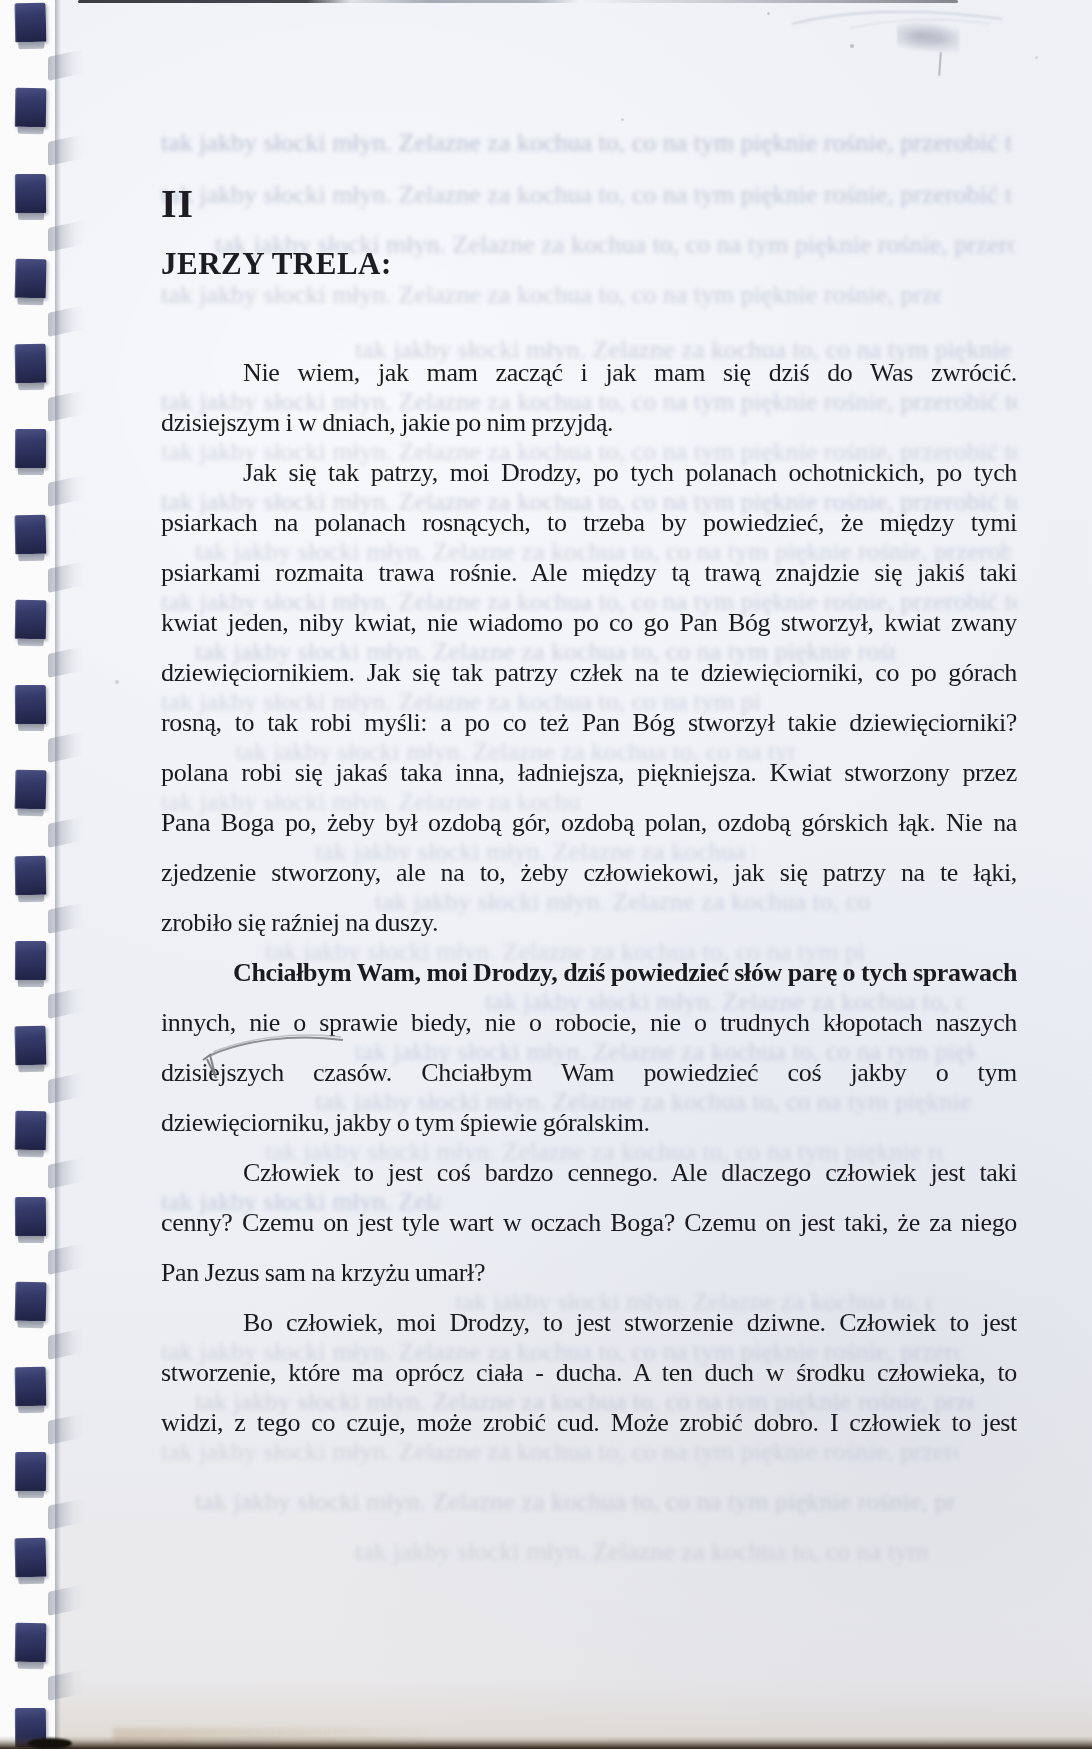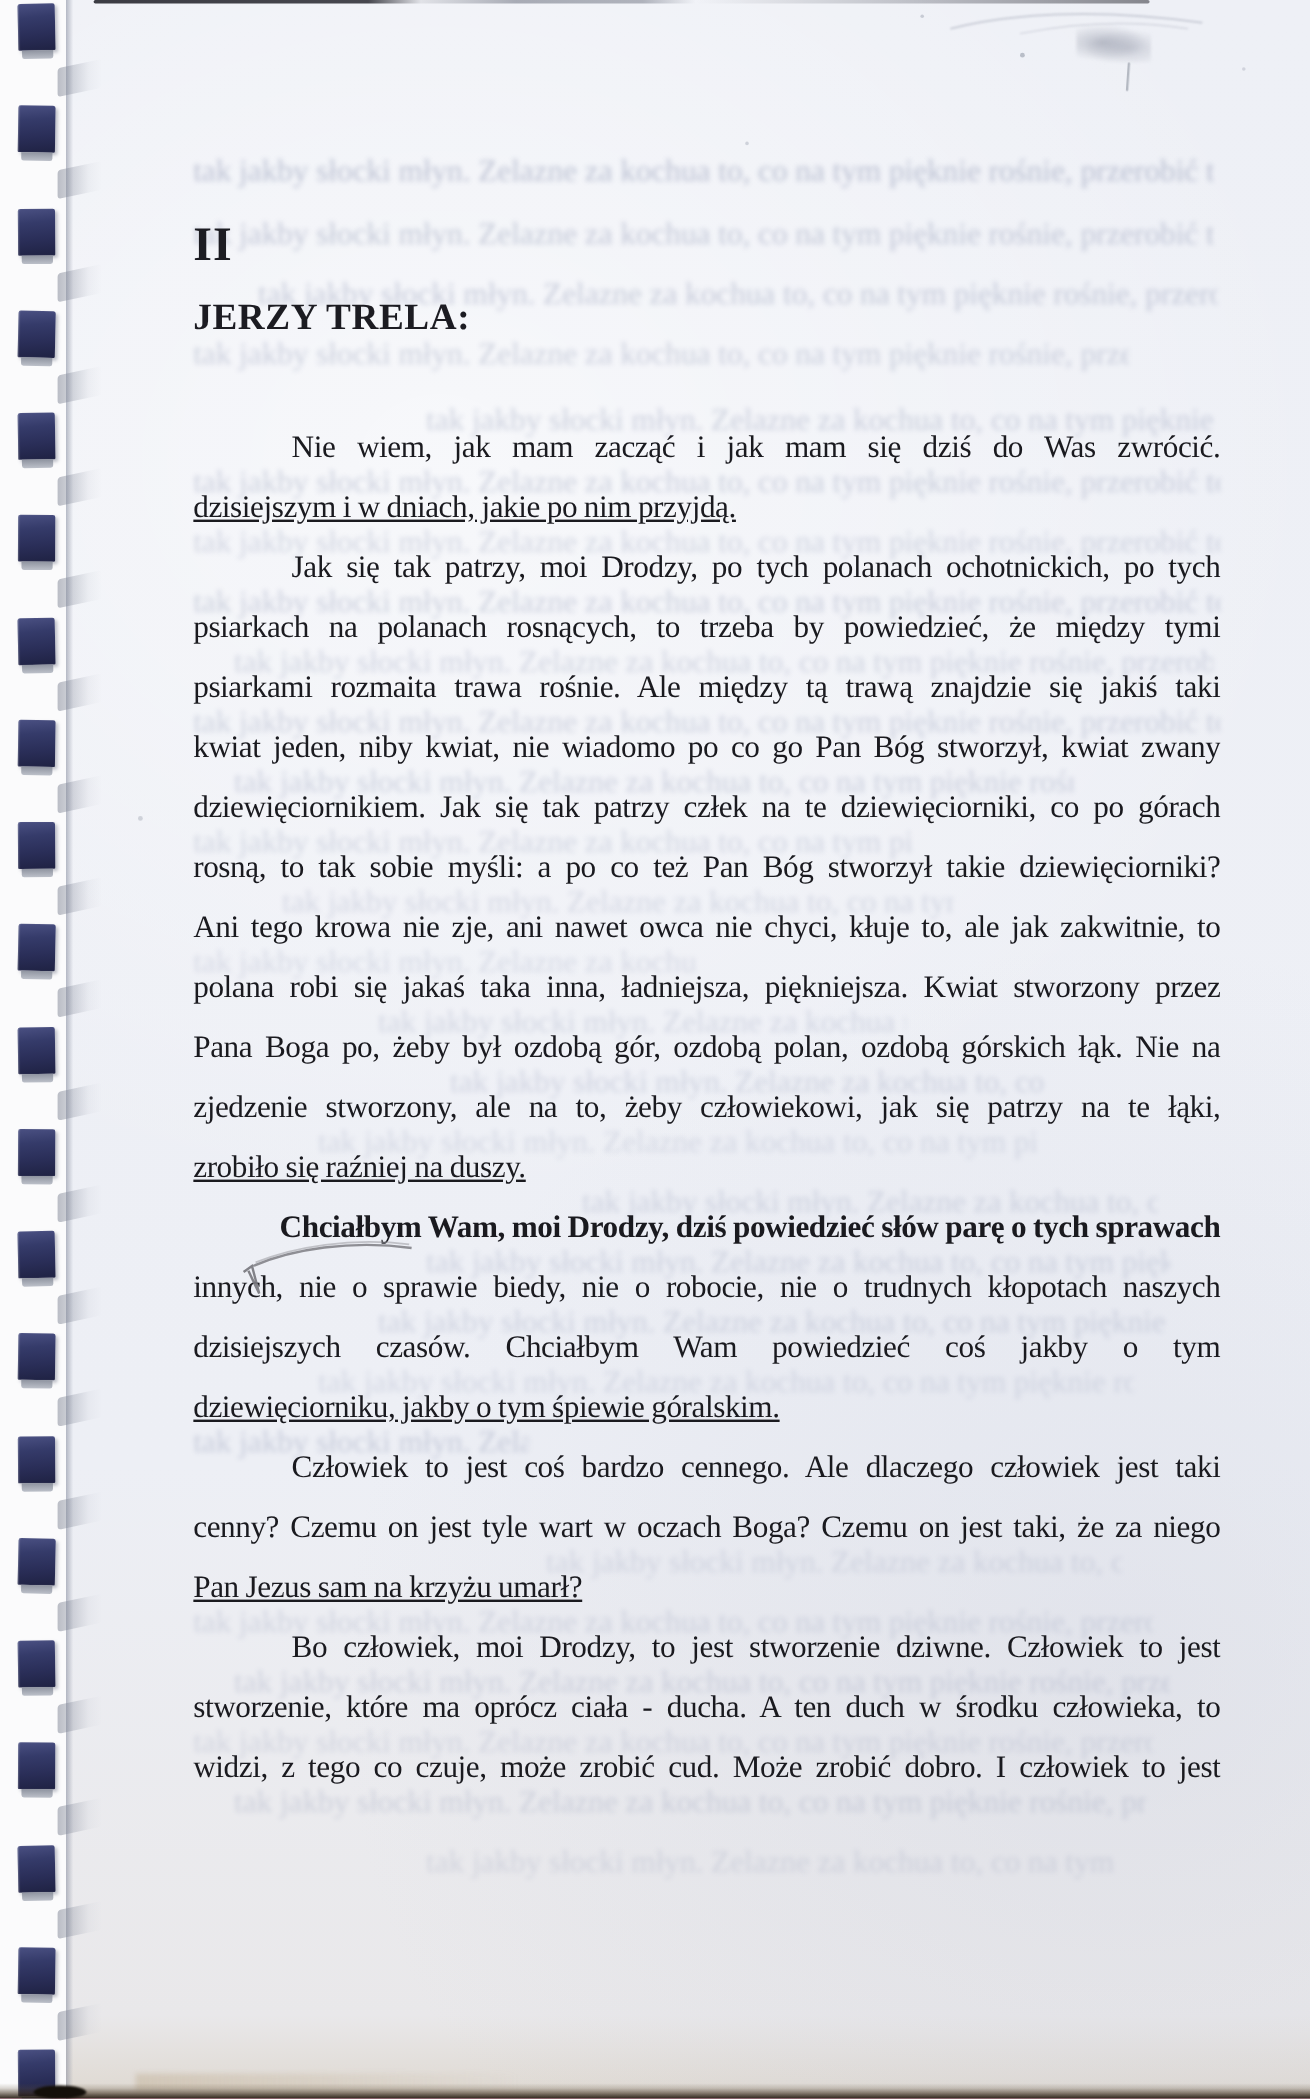--- a/index.html
+++ b/index.html
@@ -75,21 +75,21 @@
     font-size:26px;color:#1a1a1f;
     letter-spacing:-0.35px;word-spacing:-0.5px;
   }
   .para{margin:0;}
   .line{
     height:50px;line-height:50px;overflow:hidden;
     text-align:justify;text-align-last:justify;
   }
   .line.first{text-indent:82px;}
   .line.first.small{text-indent:72px;font-weight:bold;}
-  .line.flushleft{text-align-last:left;text-decoration:underline;}
+  .line.flushleft{text-align-last:left;}
   
   .bleed-layer{position:absolute;left:0;top:0;right:0;bottom:0;pointer-events:none;}
   .ghost{
     position:absolute;height:34px;overflow:hidden;white-space:nowrap;
     font-size:26px;color:#6f7a9e;filter:blur(2.2px);
   }
   
   .pencil-check{position:absolute;left:138px;top:1028px;width:160px;height:58px;}
   .smudge-line{position:absolute;left:735px;top:4px;width:215px;height:32px;opacity:.6;filter:blur(1px);}
   .smudge-blob{
@@ -155,22 +155,21 @@
         <div class="para">
           <div class="line first">Nie wiem, jak mam zacząć i jak mam się dziś do Was zwrócić.</div>
           <div class="line flushleft">dzisiejszym i w dniach, jakie po nim przyjdą.</div>
         </div>
         <div class="para">
           <div class="line first">Jak się tak patrzy, moi Drodzy, po tych polanach ochotnickich, po tych</div>
           <div class="line">psiarkach na polanach rosnących, to trzeba by powiedzieć, że między tymi</div>
           <div class="line">psiarkami rozmaita trawa rośnie. Ale między tą trawą znajdzie się jakiś taki</div>
           <div class="line">kwiat jeden, niby kwiat, nie wiadomo po co go Pan Bóg stworzył, kwiat zwany</div>
           <div class="line">dziewięciornikiem. Jak się tak patrzy człek na te dziewięciorniki, co po górach</div>
-          <div class="line">rosną, to tak sobie myśli: a po co też Pan Bóg stworzył takie dziewięciorniki?</div>
-          <div class="line">Ani tego krowa nie zje, ani nawet owca nie chyci, kłuje to, ale jak zakwitnie, to</div>
+          <div class="line">rosną, to tak robi myśli: a po co też Pan Bóg stworzył takie dziewięciorniki?</div>
           <div class="line">polana robi się jakaś taka inna, ładniejsza, piękniejsza. Kwiat stworzony przez</div>
           <div class="line">Pana Boga po, żeby był ozdobą gór, ozdobą polan, ozdobą górskich łąk. Nie na</div>
           <div class="line">zjedzenie stworzony, ale na to, żeby człowiekowi, jak się patrzy na te łąki,</div>
           <div class="line flushleft">zrobiło się raźniej na duszy.</div>
         </div>
         <div class="para">
           <div class="line first small">Chciałbym Wam, moi Drodzy, dziś powiedzieć słów parę o tych sprawach</div>
           <div class="line">innych, nie o sprawie biedy, nie o robocie, nie o trudnych kłopotach naszych</div>
           <div class="line">dzisiejszych czasów. Chciałbym Wam powiedzieć coś jakby o tym</div>
           <div class="line flushleft">dziewięciorniku, jakby o tym śpiewie góralskim.</div>

